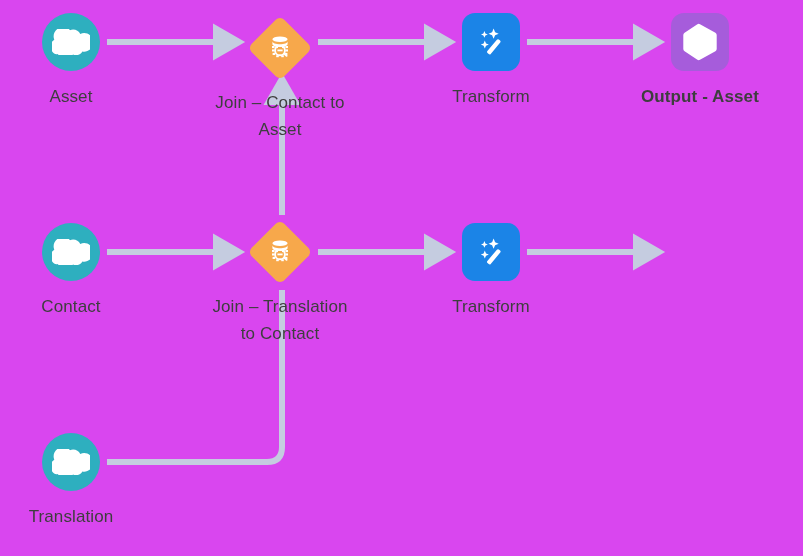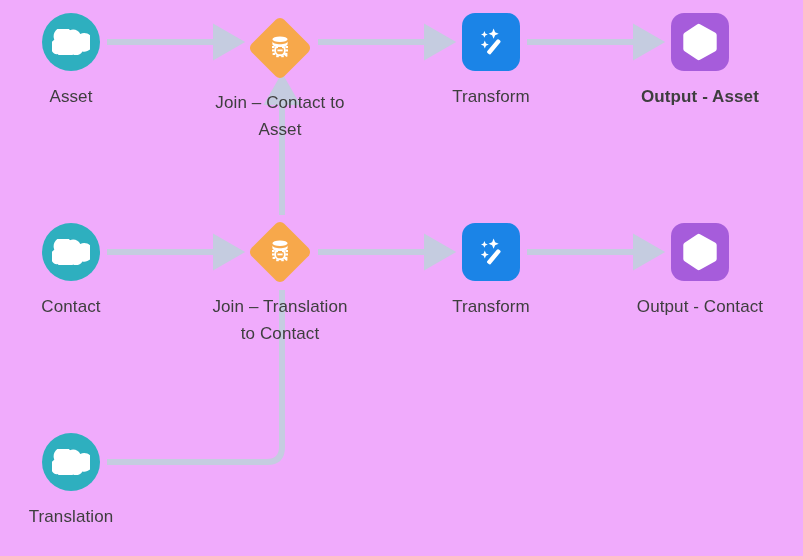--- a/index.html
+++ b/index.html
@@ -7,21 +7,21 @@
     padding: 0;
     background: #ffffff;
   }
   body {
     font-family: "Liberation Sans", sans-serif;
   }
   #canvas {
     position: relative;
     width: 803px;
     height: 556px;
-    background: #f0abfc;
+    background: #d946ef;
     overflow: hidden;
   }
   #edges {
     position: absolute;
     left: 0;
     top: 0;
     width: 803px;
     height: 556px;
     pointer-events: none;
   }
@@ -238,30 +238,20 @@
           <rect x="16.6" y="12.0" width="4.4" height="17.6" rx="1.4" fill="#ffffff" transform="rotate(40 18.8 20.8)"></rect>
           <path fill="#ffffff" d="M18.6 2.6 l1.5 3.6 l3.6 1.5 l-3.6 1.5 l-1.5 3.6 l-1.5-3.6 l-3.6-1.5 l3.6-1.5 z"></path>
           <path fill="#ffffff" d="M9.4 5.0 l1.0 2.4 l2.4 1.0 l-2.4 1.0 l-1.0 2.4 l-1.0-2.4 l-2.4-1.0 l2.4-1.0 z"></path>
           <path fill="#ffffff" d="M9.8 14.6 l1.2 2.8 l2.8 1.2 l-2.8 1.2 l-1.2 2.8 l-1.2-2.8 l-2.8-1.2 l2.8-1.2 z"></path>
         </svg>
       </div>
     </div>
     <div class="node-label">Transform</div>
   </div>
 
-  <div class="node" style="left:700px; top:223px;">
-    <div class="node-shape">
-      <div class="shape-output">
-        <svg width="36" height="38" viewBox="0 0 36 38" xmlns="http://www.w3.org/2000/svg">
-          <path fill="#ffffff" d="M18 1.2 L33.4 9.8 a2.6 2.6 0 0 1 1.3 2.2 v14 a2.6 2.6 0 0 1 -1.3 2.2 L18 36.8 a2.6 2.6 0 0 1 -2.6 0 L2.6 28.2 a2.6 2.6 0 0 1 -1.3 -2.2 v-14 a2.6 2.6 0 0 1 1.3 -2.2 L15.4 1.2 a2.6 2.6 0 0 1 2.6 0 z"></path>
-        </svg>
-      </div>
-    </div>
-    <div class="node-label">Output - Contact</div>
-  </div>
 
   <div class="node" style="left:71px; top:433px;">
     <div class="node-shape">
       <div class="shape-source">
         <svg width="38" height="26" viewBox="0 0 38 26" xmlns="http://www.w3.org/2000/svg">
           <path fill="#ffffff" d="M15.2 3.2c1.5-1.6 3.6-2.6 5.9-2.6 3.1 0 5.8 1.7 7.2 4.3 1.2-.5 2.5-.8 3.9-.8 5.1 0 9.2 4.2 9.2 9.3s-4.1 9.3-9.2 9.3c-.6 0-1.2-.1-1.8-.2-1.2 2.2-3.6 3.7-6.3 3.7-1.1 0-2.2-.3-3.2-.7-1.2 2.9-4.1 4.9-7.4 4.9-3.5 0-6.4-2.2-7.5-5.3-.5.1-1 .2-1.5.2C1.9 25.3-1.5 21.8-1.5 17.5c0-2.9 1.5-5.4 3.8-6.8-.5-1.1-.7-2.2-.7-3.5C1.6 2.3 5.8-1.9 11-1.9c3 0 5.7 1.4 7.5 3.6"></path>
         </svg>
       </div>
     </div>
     <div class="node-label">Translation</div>

